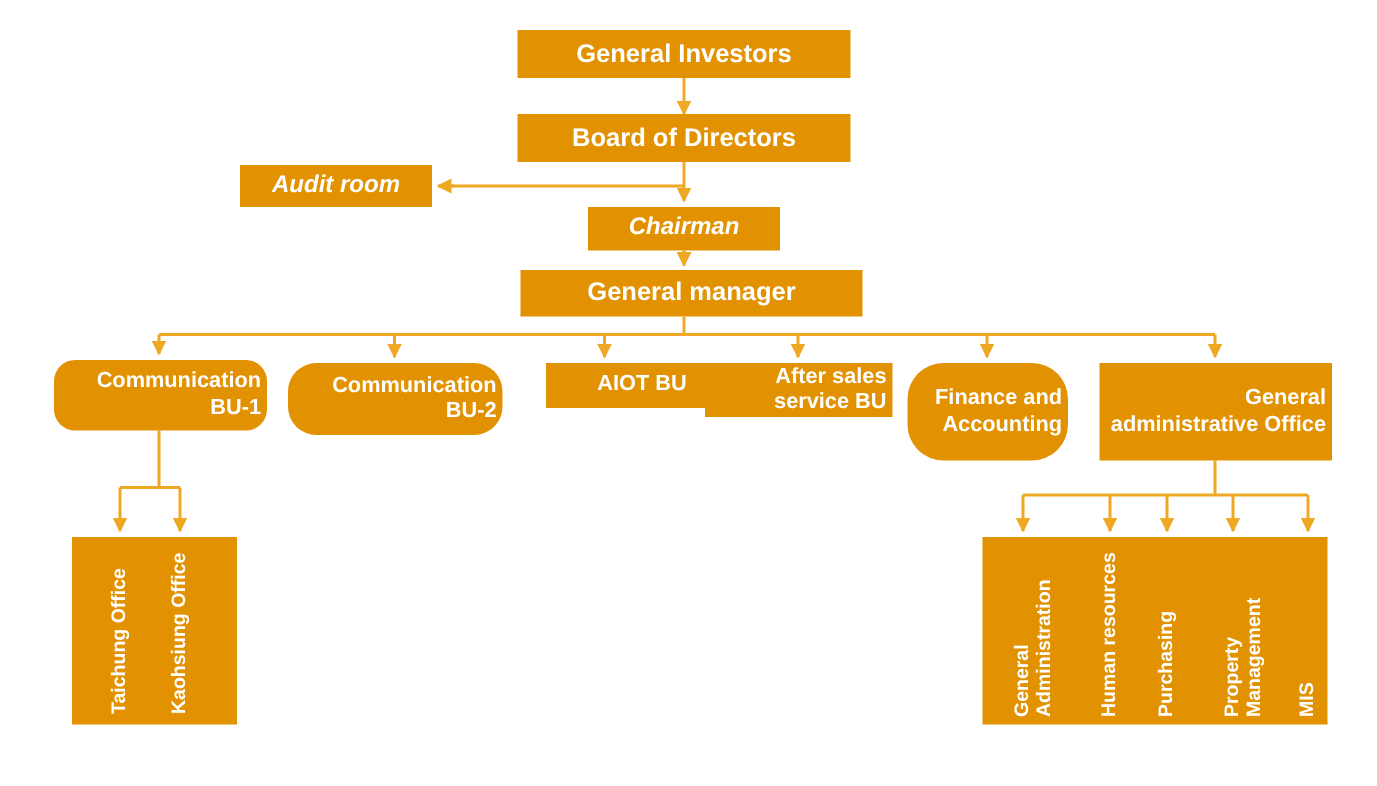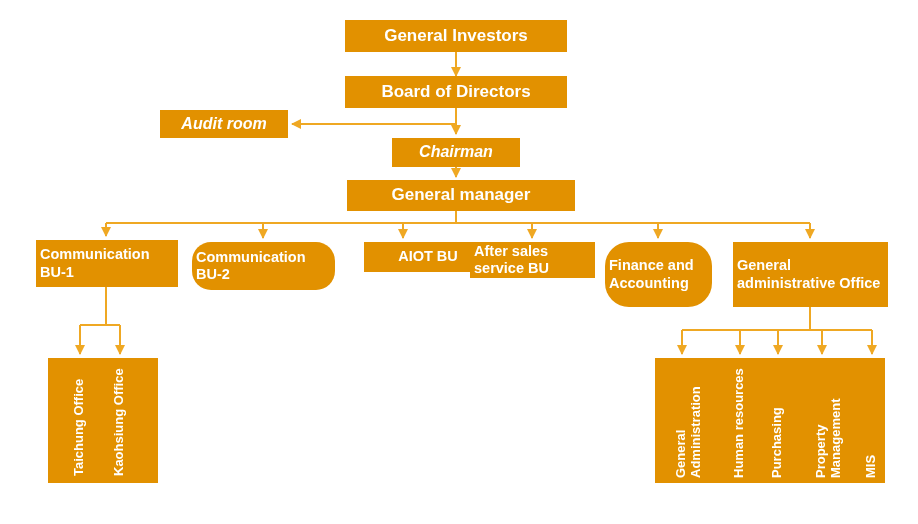--- a/index.html
+++ b/index.html
@@ -27,21 +27,21 @@
     height: 524px;
     pointer-events: none;
   }
   .node {
     position: absolute;
     background: #E29100;
     color: #ffffff;
     display: flex;
     align-items: center;
     justify-content: center;
-    text-align: left;
+    text-align: right;
     font-weight: bold;
     line-height: 1.18;
     box-sizing: border-box;
     padding: 2px 4px;
     z-index: 3;
   }
   .node.lvl1 { font-size: 17px; }
   .node.lvl2 { font-size: 16px; font-style: italic; }
   .node.unit { font-size: 14.5px; }
   .panel {
@@ -111,21 +111,21 @@
   <div class="node lvl1" style="left:345px; top:20px; width:222px; height:32px;">General Investors</div>
 
   <div class="node lvl1" style="left:345px; top:76px; width:222px; height:32px;">Board of Directors</div>
 
   <div class="node lvl2" style="left:160px; top:110px; width:128px; height:28px;">Audit room</div>
 
   <div class="node lvl2" style="left:392px; top:138px; width:128px; height:29px;">Chairman</div>
 
   <div class="node lvl1" style="left:347px; top:180px; width:228px; height:31px;">General manager</div>
 
-  <div class="node unit" style="left:36px; top:240px; width:142px; height:47px;">Communication BU-1</div>
+  <div class="node unit" style="left:36px; top:240px; width:142px; height:47px;border-radius:14px;">Communication BU-1</div>
 
   <div class="node unit" style="left:192px; top:242px; width:143px; height:48px;border-radius:19px;">Communication BU-2</div>
 
   <div class="node unit" style="left:364px; top:242px; width:128px; height:30px;">AIOT BU</div>
 
   <div class="node unit" style="left:470px; top:242px; width:125px; height:36px;">After sales service BU</div>
 
   <div class="node unit" style="left:605px; top:242px; width:107px; height:65px;border-radius:24px;">Finance and Accounting</div>
 
   <div class="node unit" style="left:733px; top:242px; width:155px; height:65px;">General administrative Office</div>

